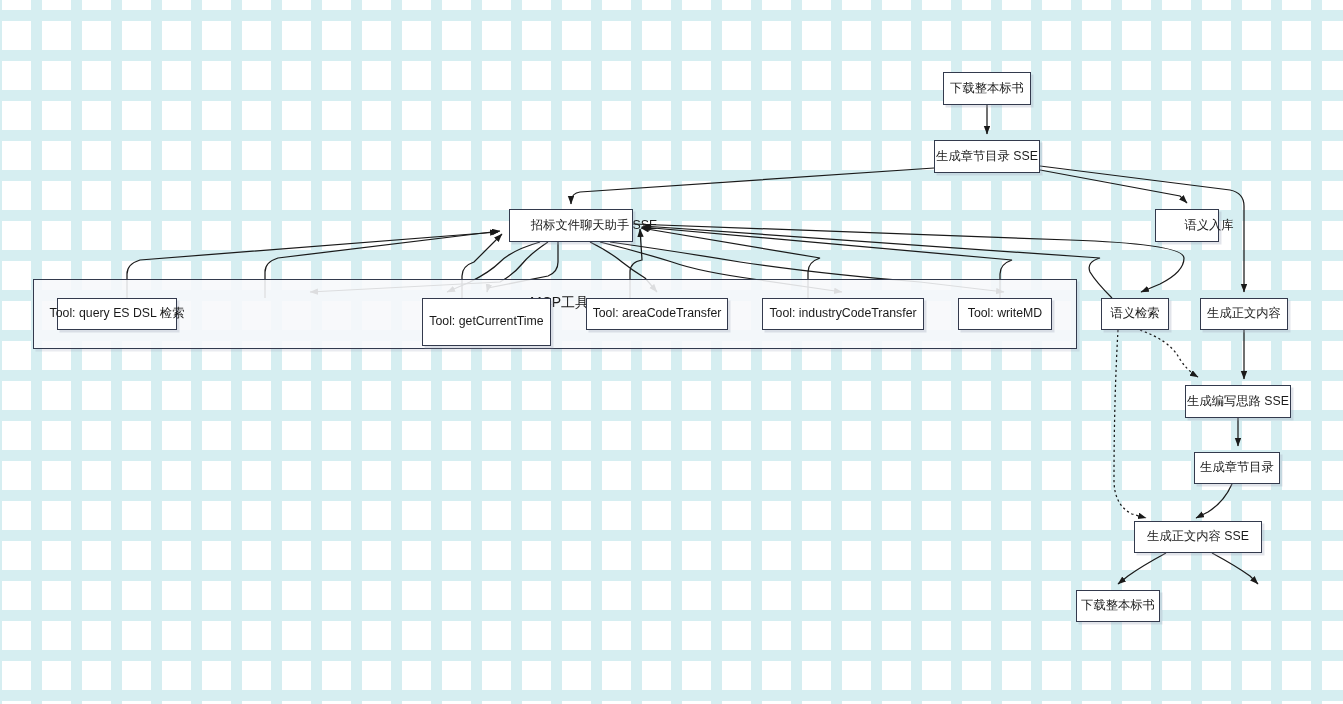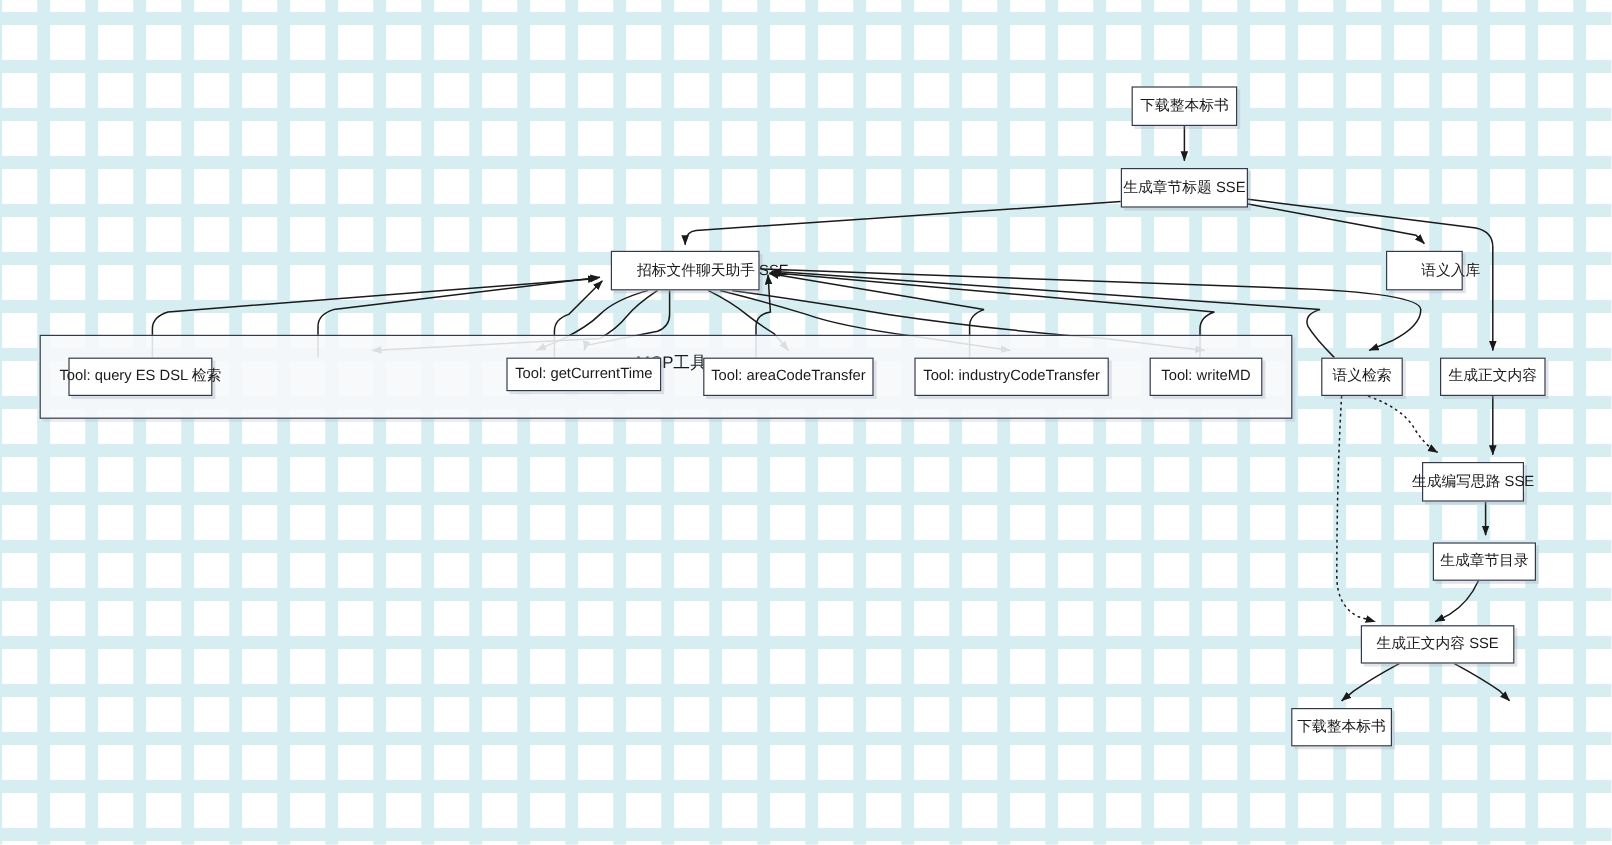--- a/index.html
+++ b/index.html
@@ -119,37 +119,37 @@
   </svg>
 
   <div class="cluster" style="left:33px; top:279px; width:1044px; height:70px;"></div>
   <div class="cluster-label" style="left:530px; top:278px;">MCP工具</div>
 
   <div class="node" style="left:943px; top:72px; width:88px; height:33px;">
     <span>下载整本标书</span>
   </div>
 
   <div class="node" style="left:934px; top:140px; width:106px; height:33px;">
-    <span>生成章节标题 SSE</span>
+    <span>生成章节目录 SSE</span>
   </div>
 
   <div class="node" style="left:509px; top:209px; width:124px; height:33px;padding-left:46px;">
     <span>招标文件聊天助手 SSE</span>
   </div>
 
   <div class="node" style="left:1155px; top:209px; width:64px; height:33px;padding-left:44px;">
     <span>语义入库</span>
   </div>
 
   <div class="node" style="left:57px; top:298px; width:120px; height:32px;">
     <span>Tool: query ES DSL 检索</span>
   </div>
 
 
-  <div class="node" style="left:422px; top:298px; width:129px; height:28px;">
+  <div class="node" style="left:422px; top:298px; width:129px; height:48px;">
     <span>Tool: getCurrentTime</span>
   </div>
 
   <div class="node" style="left:762px; top:298px; width:162px; height:32px;">
     <span>Tool: industryCodeTransfer</span>
   </div>
 
   <div class="node" style="left:586px; top:298px; width:142px; height:32px;">
     <span>Tool: areaCodeTransfer</span>
   </div>
@@ -159,21 +159,21 @@
   </div>
 
   <div class="node" style="left:1101px; top:298px; width:68px; height:32px;">
     <span>语义检索</span>
   </div>
 
   <div class="node" style="left:1200px; top:298px; width:88px; height:32px;">
     <span>生成正文内容</span>
   </div>
 
-  <div class="node" style="left:1185px; top:385px; width:85px; height:33px;">
+  <div class="node" style="left:1185px; top:385px; width:106px; height:33px;">
     <span>生成编写思路 SSE</span>
   </div>
 
   <div class="node" style="left:1194px; top:452px; width:86px; height:32px;">
     <span>生成章节目录</span>
   </div>
 
   <div class="node" style="left:1134px; top:521px; width:128px; height:32px;">
     <span>生成正文内容 SSE</span>
   </div>

